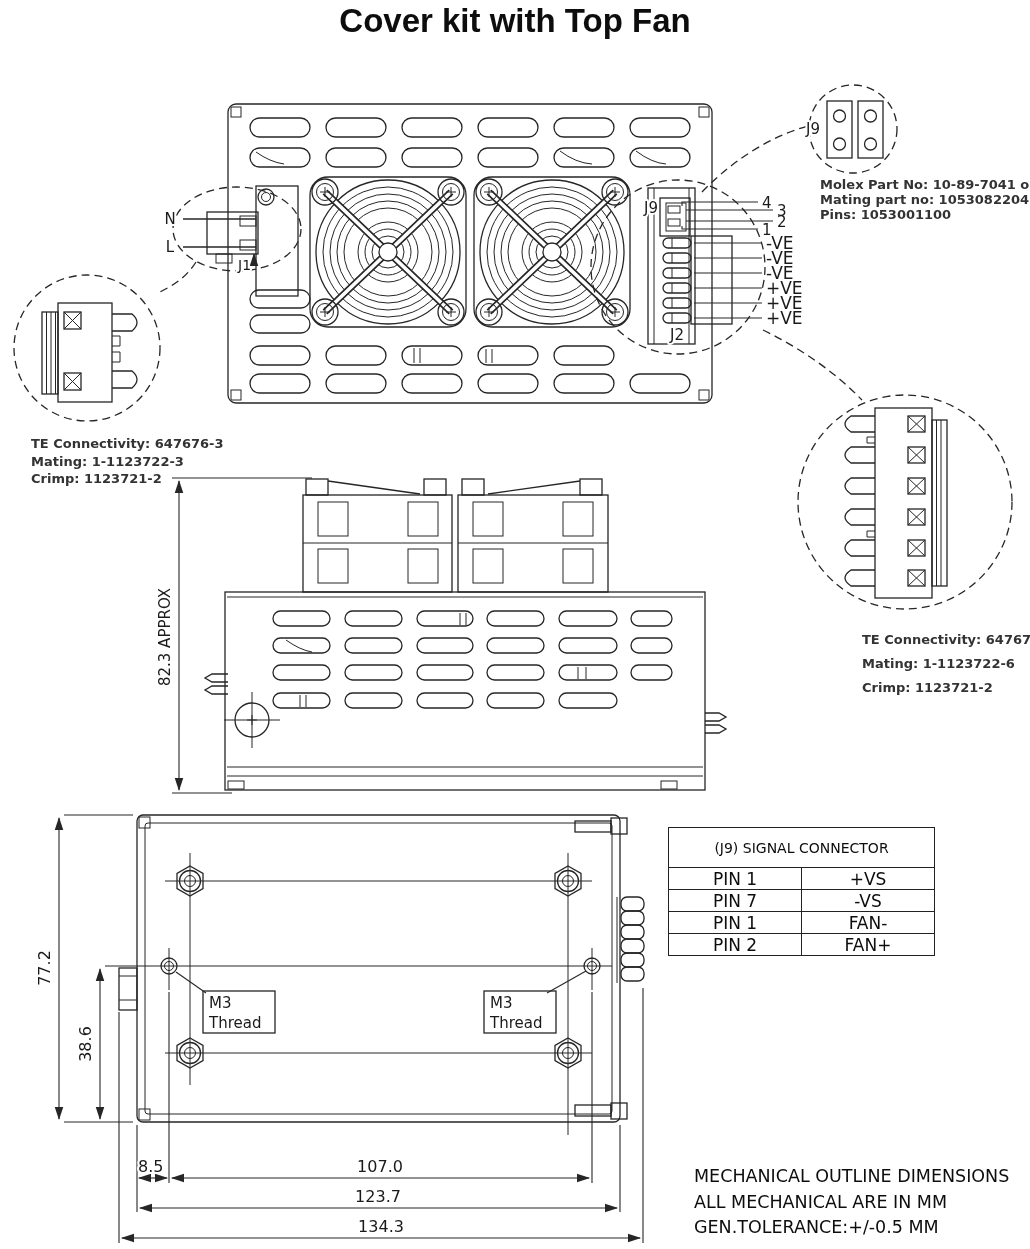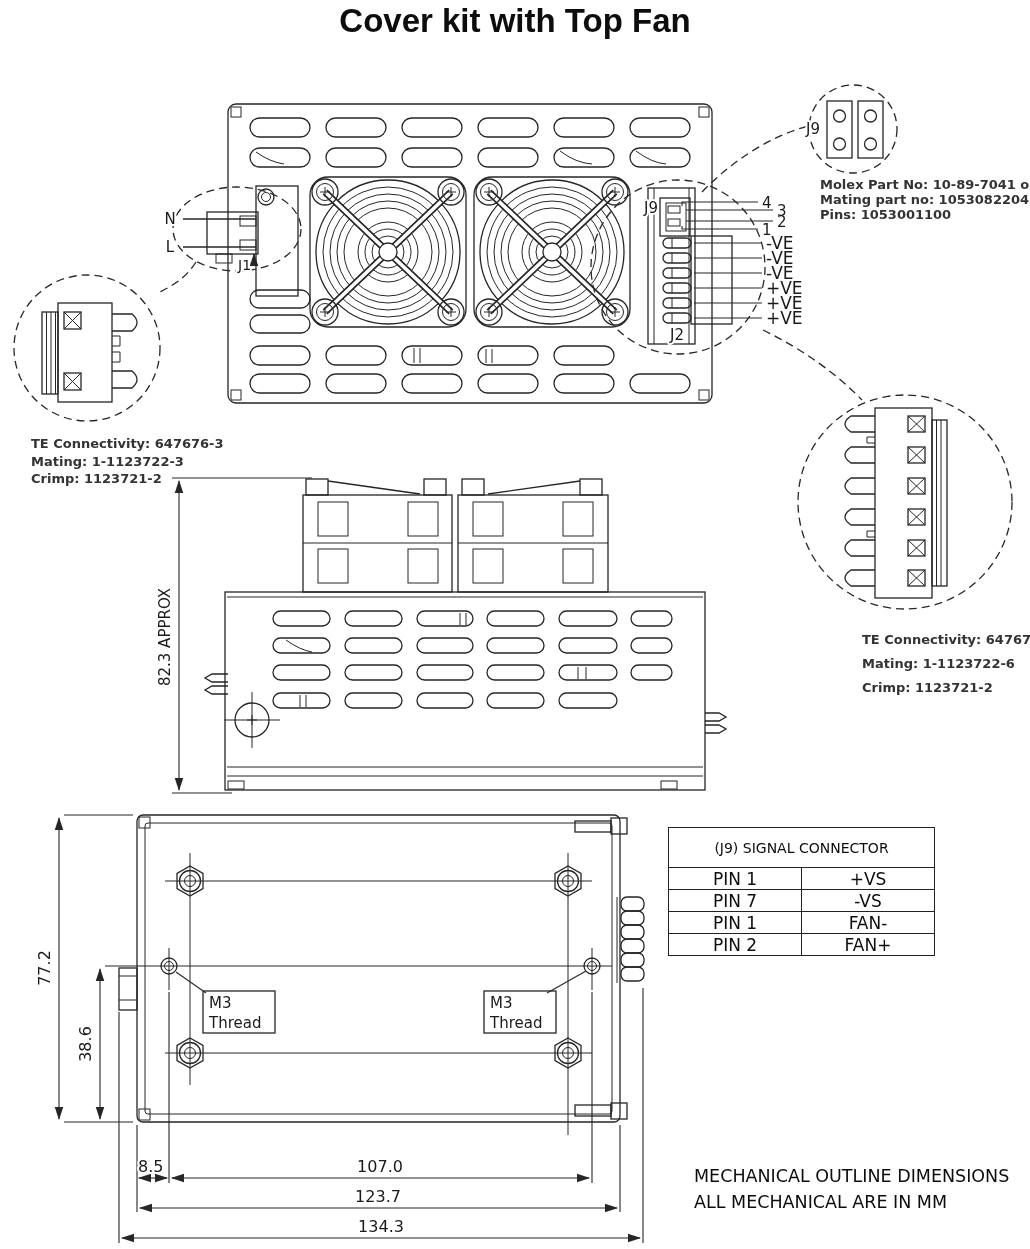--- a/index.html
+++ b/index.html
@@ -456,15 +456,16 @@
   <tr>
     <td>PIN 2</td>
     <td>FAN+</td>
   </tr>
 </tbody>
     </table>
 
 <div class="notes">
   <div>MECHANICAL OUTLINE DIMENSIONS</div>
   <div>ALL MECHANICAL ARE IN MM</div>
+  <div>GEN.TOLERANCE:+/-0.5 MM</div>
 </div>
 
 </div>
 
 </body></html>

